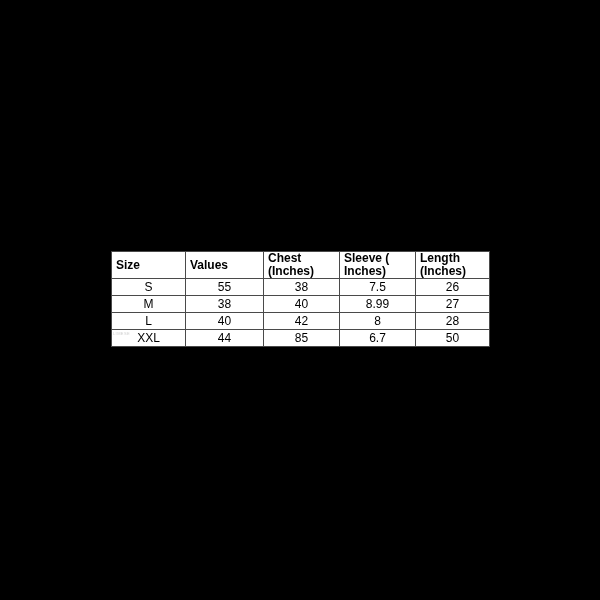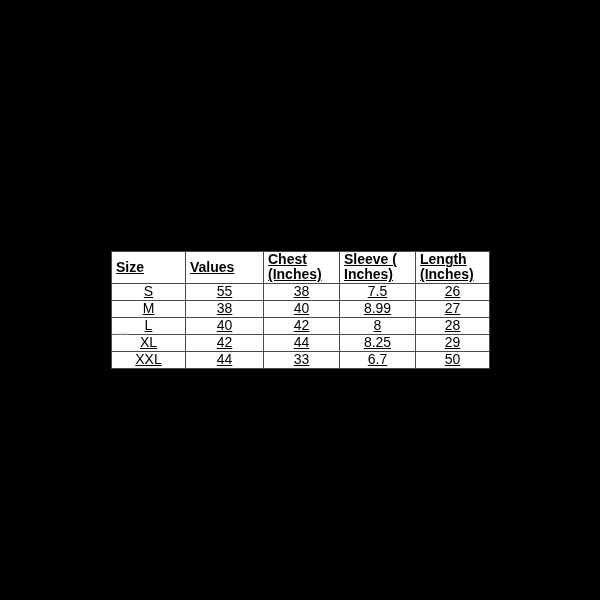--- a/index.html
+++ b/index.html
@@ -23,30 +23,29 @@
     position: absolute;
     left: 111px;
     top: 251px;
     width: 378px;
     background: #ffffff;
     border-collapse: collapse;
     table-layout: fixed;
   }
   .size-chart td, .size-chart th {
     border: 1px solid #4a4a4a;
-    font-size: 14px;
+    font-size: 12px;
     color: #000000;
     height: 17px;
     padding: 0 4px;
     line-height: 1.1;
     font-weight: normal;
     vertical-align: middle;
     box-sizing: border-box;
     background: #ffffff;
-    text-decoration: underline;
   }
   .size-chart thead th {
     font-weight: bold;
     text-align: left;
   }
   .size-chart tbody td {
     text-align: center;
   }
   .col-size { width: 74px; }
   .col-values { width: 78px; margin-left: 32px; }
@@ -96,30 +95,23 @@
         <td>27</td>
       </tr>
       <tr>
         <td>L</td>
         <td>40</td>
         <td>42</td>
         <td>8</td>
         <td>28</td>
       </tr>
       <tr>
-        <td>XL</td>
-        <td>42</td>
-        <td>44</td>
-        <td>8.25</td>
-        <td>29</td>
-      </tr>
-      <tr>
         <td>XXL</td>
         <td>44</td>
-        <td>33</td>
+        <td>85</td>
         <td>6.7</td>
         <td>50</td>
       </tr>
     </tbody>
   </table>
 
   <div class="watermark">LIMESE</div>
 
 </div>
 

